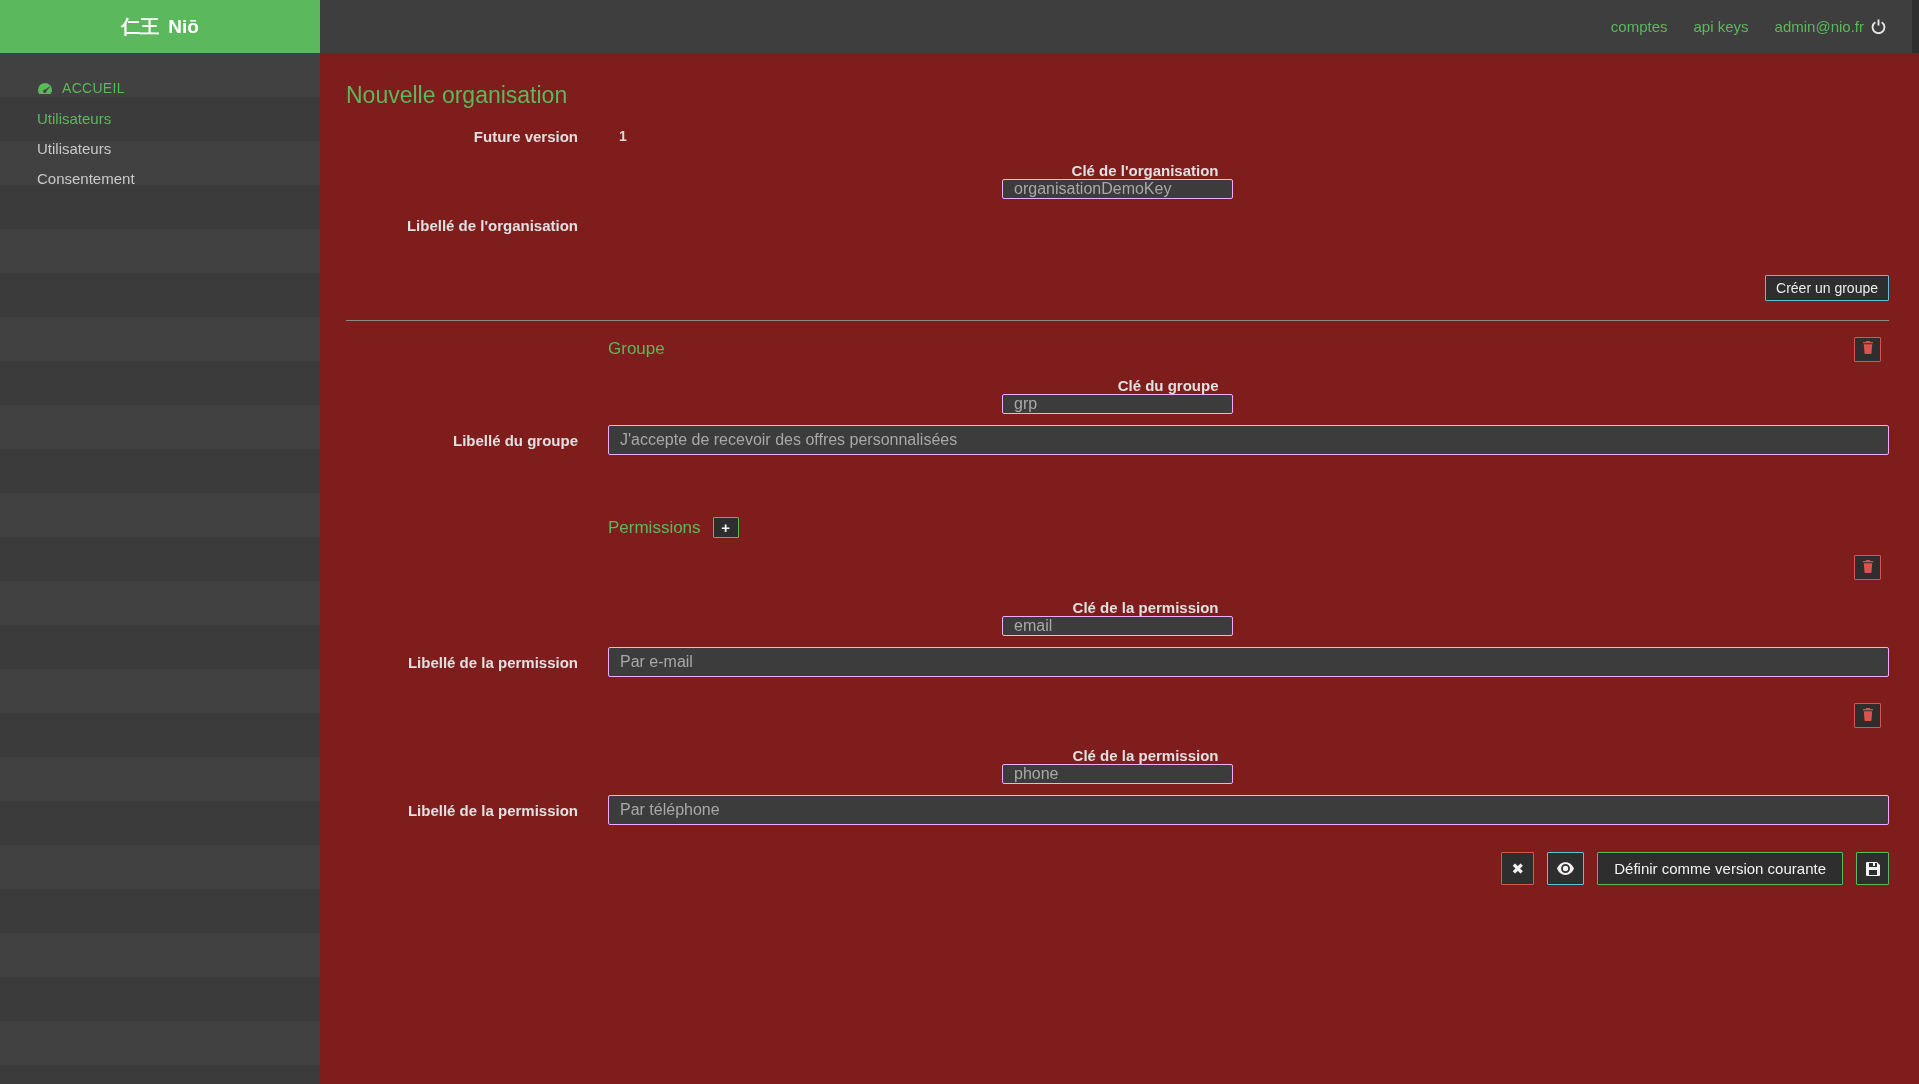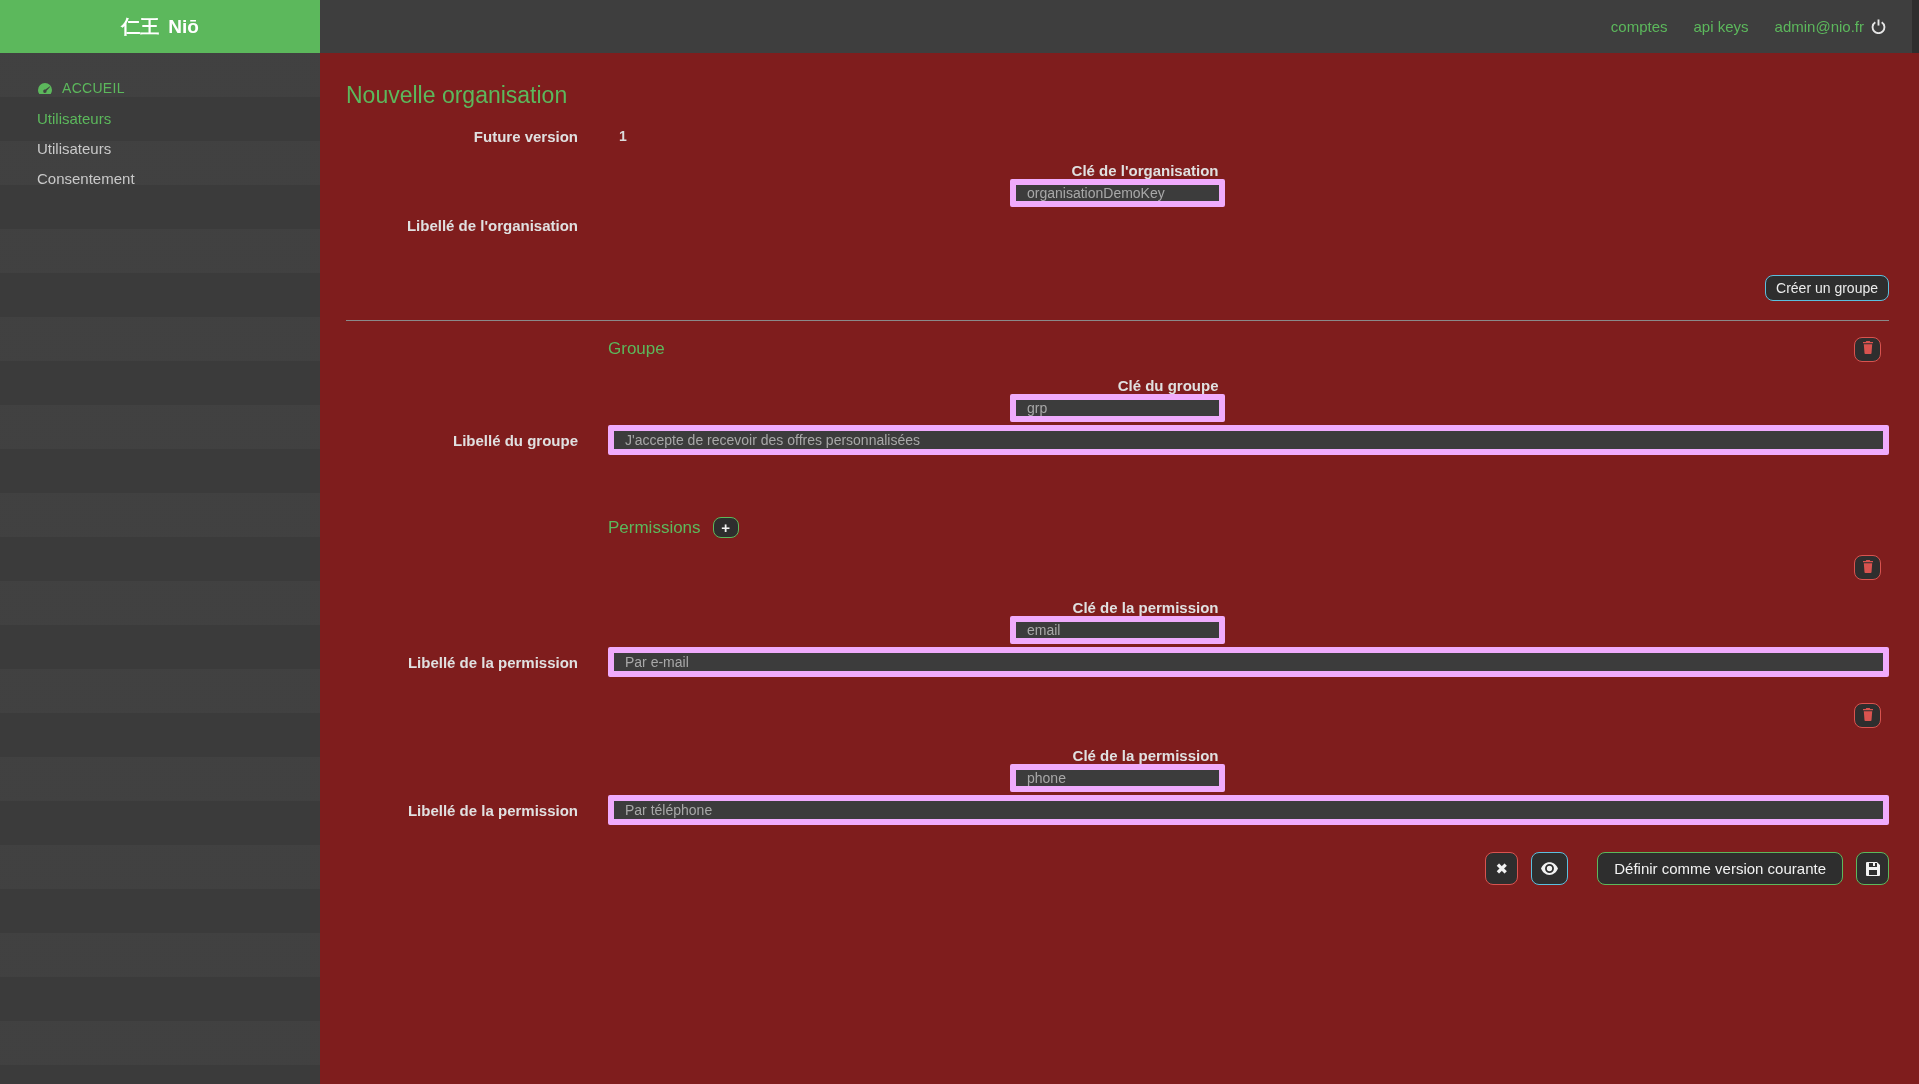--- a/index.html
+++ b/index.html
@@ -53,31 +53,31 @@
     background: #7f1d1d; padding: 28px 30px 0 26px; overflow: hidden;
   }
   h1.page-title { font-size: 23px; font-weight: 400; color: #5cb85c; line-height: 28px; margin-bottom: 12px; }
 
   .form-row { display: flex; align-items: center; height: 30px; }
   .form-label {
     width: 232px; flex-shrink: 0; text-align: right; margin-right: 30px;
     font-weight: bold; font-size: 15px; color: #e0e0e0;
   }
   .form-control {
-    flex: 1; height: 30px; background: #3c3c3c; border: 6px solid #f0abfc;
-    border-radius: 2px; color: #a8a8a8; font-size: 14px; padding: 0 11px;
+    flex: 1; height: 30px; background: #3c3c3c; border: 1px solid #f0abfc;
+    border-radius: 2px; color: #a8a8a8; font-size: 16px; padding: 0 11px;
     font-family: "Liberation Sans", sans-serif; outline: none;
   }
   .static-value { font-weight: bold; font-size: 14px; color: #dcdcdc; padding-left: 11px; }
 
   .mb11 { margin-bottom: 11px; }
   .mb19 { margin-bottom: 18px; flex-direction: column; }
 
   .btn {
-    background: #2e2e2e; border-radius: 8px; cursor: pointer;
+    background: #2e2e2e; border-radius: 1px; cursor: pointer;
     display: inline-flex; align-items: center; justify-content: center;
     font-family: "Liberation Sans", sans-serif;
   }
   .btn-teal  { border: 1px solid #5bc0de; color: #ececec; }
   .btn-green { border: 1px solid #5cb85c; color: #f2f2f2; }
   .btn-red   { border: 1px solid #d9534f; color: #f2f2f2; }
 
   .create-group-row { margin-top: 35px; display: flex; justify-content: flex-end; }
   .btn-create-group { height: 26px; padding: 0 10px; font-size: 14px; }
 
@@ -99,21 +99,21 @@
   .row-gap-group { margin-top: 14px; }
   .trash1 { margin-top: 17px; }
   .perm-key-row { margin-top: 19px; }
   .trash2 { margin-top: 26px; }
 
   .footer-actions {
     margin-top: 27px; display: flex; justify-content: flex-end; gap: 13px; align-items: center;
   }
   .btn-square { width: 33px; height: 33px; font-size: 15px; }
   .btn-eye { width: 37px; height: 33px; }
-  .btn-define { height: 33px; padding: 9px 16px; font-size: 15px; margin-left: 16px; }
+  .btn-define { height: 33px; padding: 9px 16px; font-size: 15px; }
 </style>
 </head>
 <body>
 
 <header class="topbar">
   <div class="logo">
     <span>仁王</span>
     <span>Niō</span>
   </div>
   <nav class="top-links">

